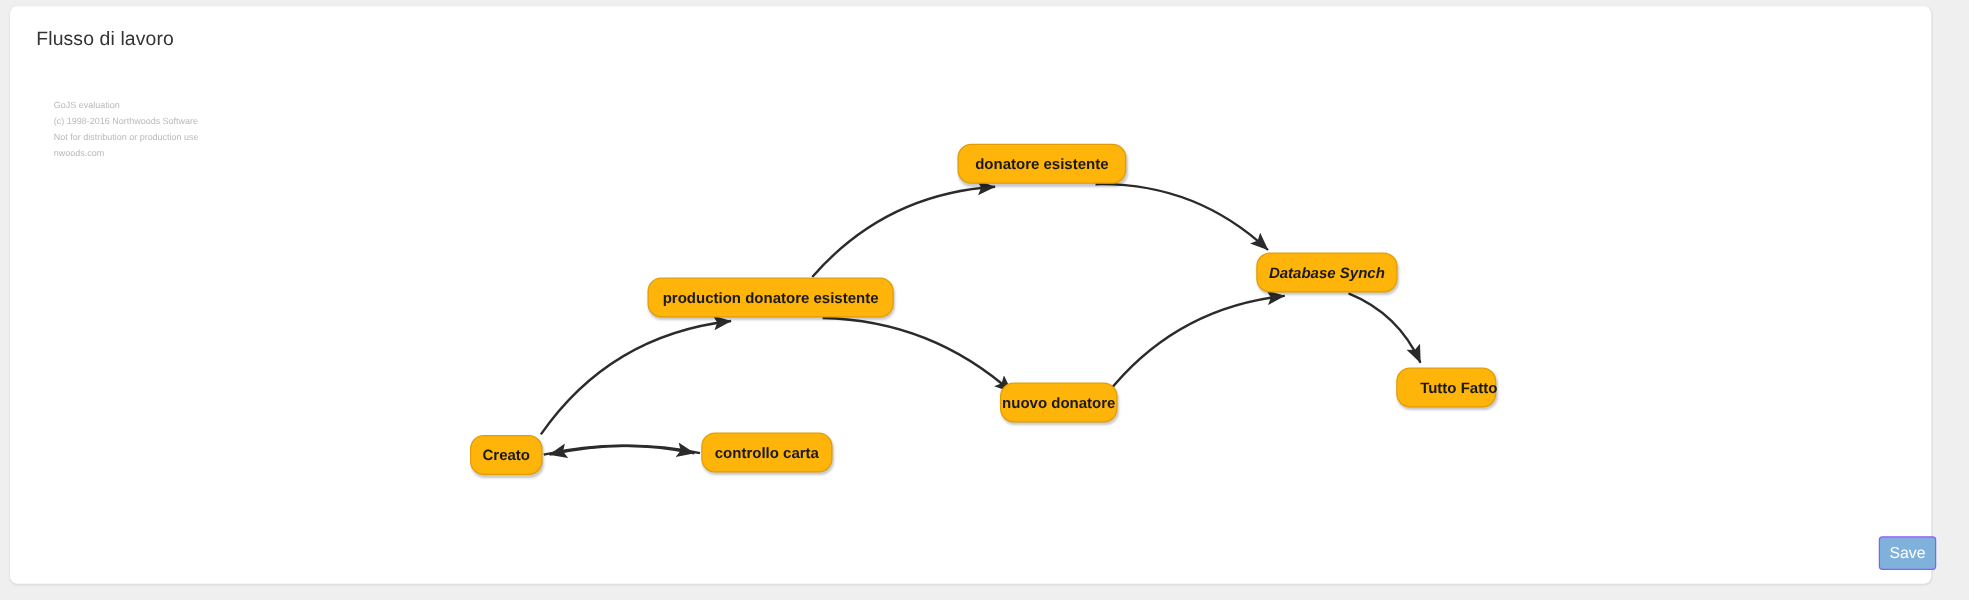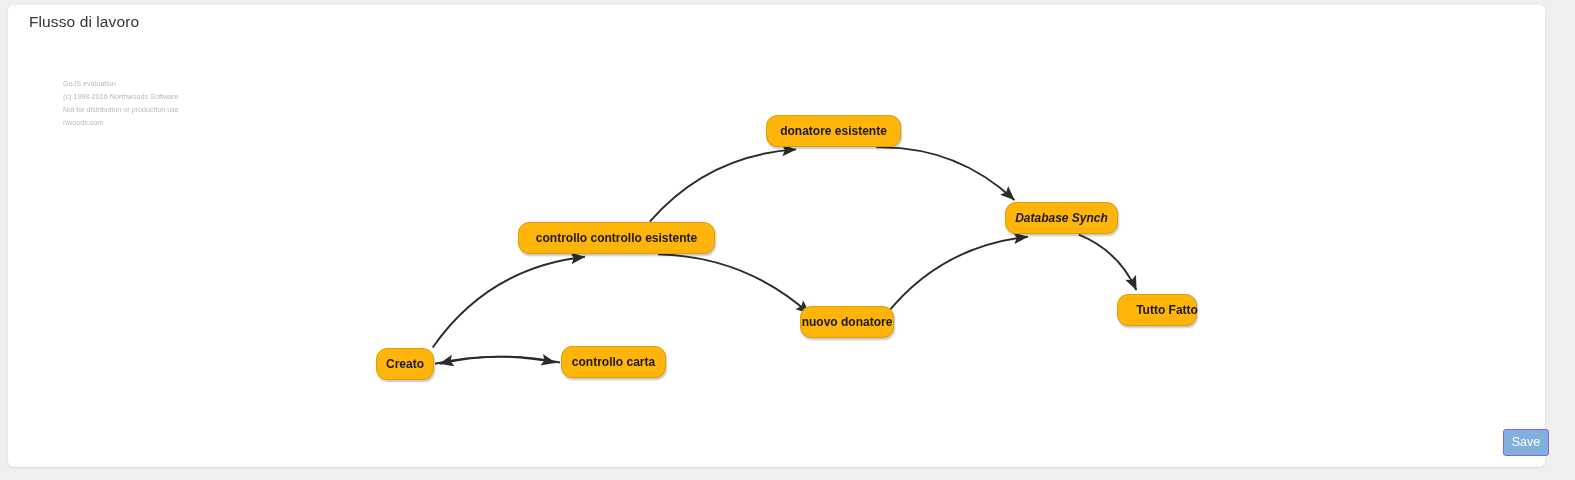--- a/index.html
+++ b/index.html
@@ -19,42 +19,41 @@
   #card {
     position: absolute;
     left: 8px; top: 5px;
     width: 1537px; height: 462px;
     background: #ffffff;
     border-radius: 6px;
     box-shadow: 0 1px 2px rgba(0,0,0,0.10);
   }
   #page-title {
     position: absolute;
-    left: 21px; top: 8px;
+    left: 21px; top: 18px;
     font-size: 15.5px;
     color: #333333;
     font-weight: normal;
     letter-spacing: 0.1px;
     white-space: nowrap;
   }
   #diagram-canvas {
     position: absolute;
     left: 9px; top: 45px;
     width: 1527px; height: 372px;
     overflow: hidden;
   }
   #watermark {
     position: absolute;
     left: 26px; top: 28px;
     font-size: 7.2px;
     line-height: 12.9px;
     color: #b9b9b9;
     white-space: nowrap;
     user-select: none;
-    margin-left: 20px;
   }
   #links-layer {
     position: absolute;
     left: 0; top: 0;
     width: 1527px; height: 372px;
   }
   .node {
     position: absolute;
     background: #ffb40a;
     border: 1px solid #e19d02;
@@ -119,21 +118,21 @@
             <path d="M418.0,313.7 Q478.1,300.1 538.5,312.6" stroke="#2b2b2b" marker-end="url(#arrow)"></path>
             <path d="M543.0,312.5 Q482.6,300.1 422.5,313.7" stroke="#2b2b2b" marker-end="url(#arrow)"></path>
           </g>
       </svg>
 
       <div id="nodes-layer">
           <div class="node" style="left: 749px; top: 65px; width: 135px; height: 32px; background: rgb(255, 180, 10); border-color: rgb(225, 157, 2);">
             <span>donatore esistente</span>
           </div>
           <div class="node" style="left: 501px; top: 172px; width: 197px; height: 32px; background: rgb(255, 180, 10); border-color: rgb(225, 157, 2);">
-            <span>controllo controllo esistente</span>
+            <span>production donatore esistente</span>
           </div>
           <div class="node" style="left: 988px; top: 152px; width: 113px; height: 32px; background: rgb(255, 180, 10); border-color: rgb(225, 157, 2); font-style: italic;">
             <span>Database Synch</span>
           </div>
           <div class="node" style="left: 783px; top: 256px; width: 94px; height: 32px; background: rgb(255, 180, 10); border-color: rgb(225, 157, 2);">
             <span>nuovo donatore</span>
           </div>
           <div class="node" style="left: 1100px; top: 244px; width: 80px; height: 32px; background: rgb(255, 180, 10); border-color: rgb(225, 157, 2); padding-left: 20px;">
             <span>Tutto Fatto</span>
           </div>

